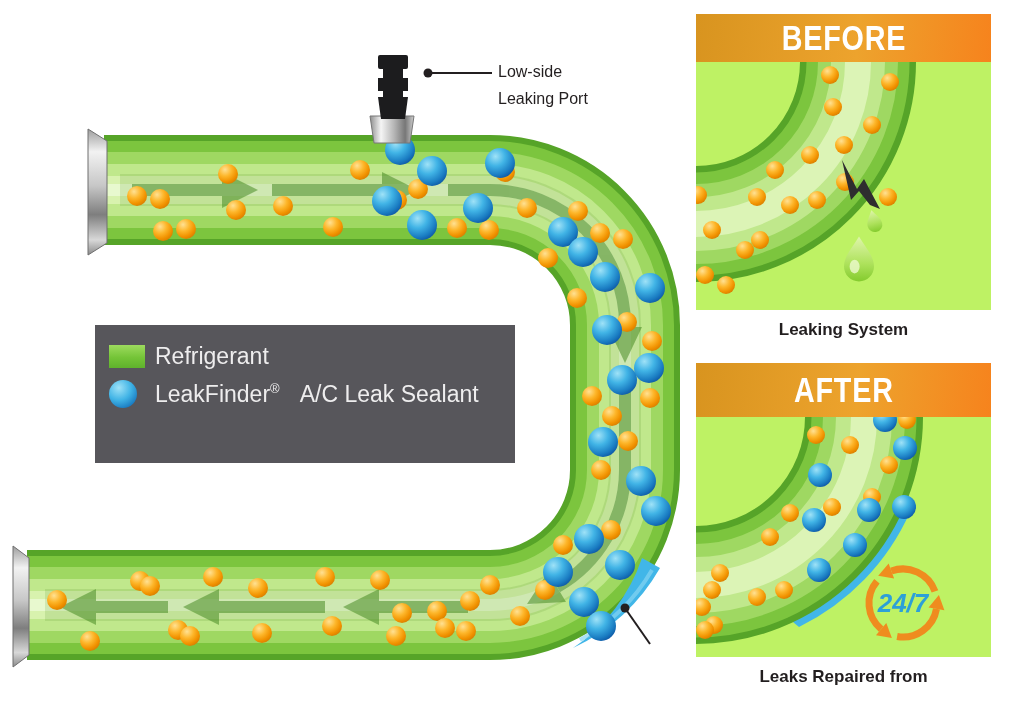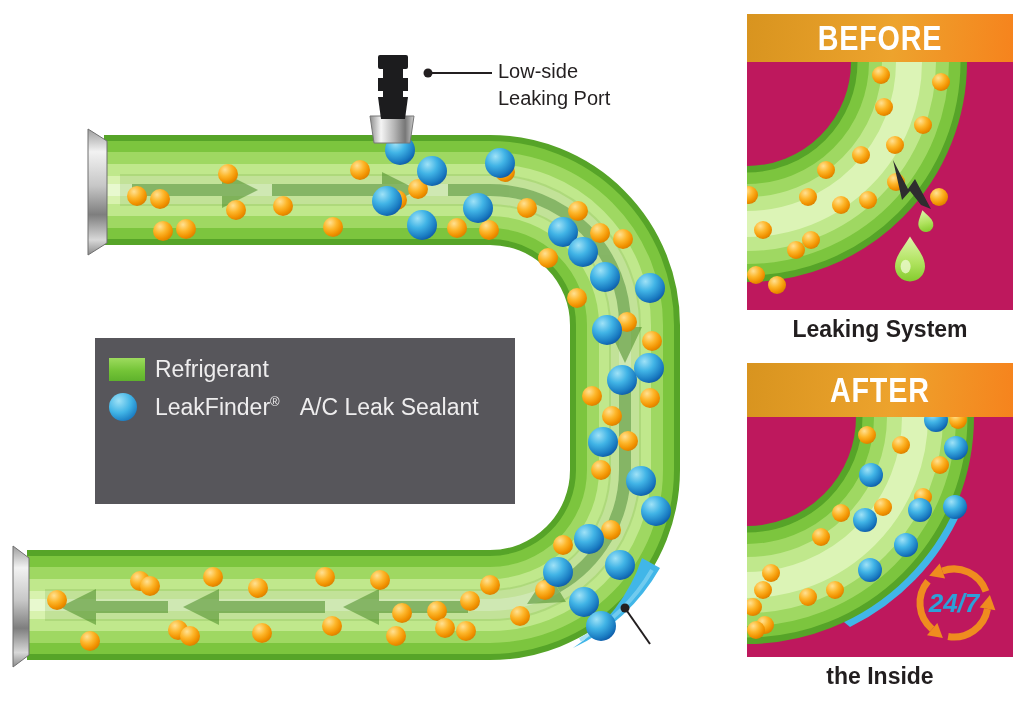--- a/index.html
+++ b/index.html
@@ -1,46 +1,46 @@
 <!DOCTYPE html>
 <html><head>
 <meta charset="utf-8">
 <style>
   html,body{margin:0;padding:0;background:#ffffff;}
   body{width:1024px;height:727px;position:relative;font-family:"Liberation Sans",sans-serif;-webkit-font-smoothing:antialiased;}
   #scene{position:absolute;left:0;top:0;width:1024px;height:727px;background:#ffffff;overflow:hidden;}
   #main-svg{position:absolute;left:0;top:0;}
 
   
-  #legend{position:absolute;left:95px;top:338px;width:420px;height:166px;background:#57565b;box-sizing:border-box;padding:12px 12px 0 14px;}
+  #legend{position:absolute;left:95px;top:325px;width:420px;height:138px;background:#57565b;box-sizing:border-box;padding:12px 12px 0 14px;}
   .legend-row{display:flex;align-items:center;height:38px;}
   .legend-swatch-box{width:46px;display:flex;justify-content:flex-start;align-items:center;}
   .swatch-green{width:36px;height:23px;background:linear-gradient(180deg,#9ddb5e 0%,#74c437 55%,#5fb22c 100%);}
   .ball-orange-css{width:23px;height:23px;border-radius:50%;background:radial-gradient(circle at 35% 28%,#ffe193 0%,#fdb62a 45%,#f19200 75%,#d97f00 100%);}
   .ball-blue-css{width:28px;height:28px;border-radius:50%;background:radial-gradient(circle at 35% 28%,#9fe2f7 0%,#41b4e6 45%,#1a7cc2 78%,#0c52a0 100%);}
   .legend-label{color:#eeedee;font-size:23px;}
   .legend-label sup{font-size:13px;line-height:0;}
   .legend-rest{margin-left:20px;}
 
   
-  .callout{position:absolute;color:#231f20;font-size:20px;line-height:27px;}
+  .callout{position:absolute;color:#231f20;font-size:16px;line-height:27px;}
   #port-label{left:498px;top:58px;}
   #leak-label{left:591px;top:646px;line-height:30px;}
 
   
-  .panel{position:absolute;left:747px;width:266px;}
+  .panel{position:absolute;left:696px;width:295px;}
   #panel-before{top:14px;}
   #panel-after{top:363px;}
   .panel-header{background:linear-gradient(96deg,#d8941f 0%,#eda32d 55%,#f6831d 100%);display:flex;align-items:center;justify-content:center;}
   #panel-before .panel-header{height:48px;}
   #panel-after .panel-header{height:54px;}
   .panel-header span{color:#ffffff;font-size:35px;font-weight:bold;letter-spacing:1px;transform:scaleX(0.82);}
-  .panel-body{background:#be185d;overflow:hidden;}
+  .panel-body{background:#bef264;overflow:hidden;}
   .panel-body svg{display:block;}
-  .panel-caption{text-align:center;font-weight:bold;font-size:23px;color:#221e1f;margin-top:7px;line-height:25px;}
+  .panel-caption{text-align:center;font-weight:bold;font-size:17px;color:#221e1f;margin-top:7px;line-height:25px;}
 </style>
 </head>
 <body>
 
 <div id="scene">
 
   <svg id="main-svg" width="735" height="727" viewBox="0 0 735 727">
     <defs>
       <radialGradient id="gradOilM" cx="35%" cy="28%" r="80%">
         <stop offset="0%" stop-color="#ffe193"></stop>
@@ -349,17 +349,17 @@
             <g transform="rotate(240)">
               <path d="M -5.9,33.5 A 34,34 0 0 0 33.5,5.9" fill="none" stroke-width="7"></path>
               <path d="M 35.9,-7.9 L 41.4,7.3 L 25.6,4.5 Z" stroke="none"></path>
             </g>
           </g>
           <text x="0" y="9" text-anchor="middle" font-family="Liberation Sans, sans-serif" font-size="26" font-weight="bold" font-style="italic" fill="#2da0d8">24/7</text>
         </g>
       </svg>
     </div>
     <div class="panel-caption">
-      <div>the Inside</div>
+      <div>Leaks Repaired from</div>
     </div>
   </div>
 
 </div>
 
 </body></html>

